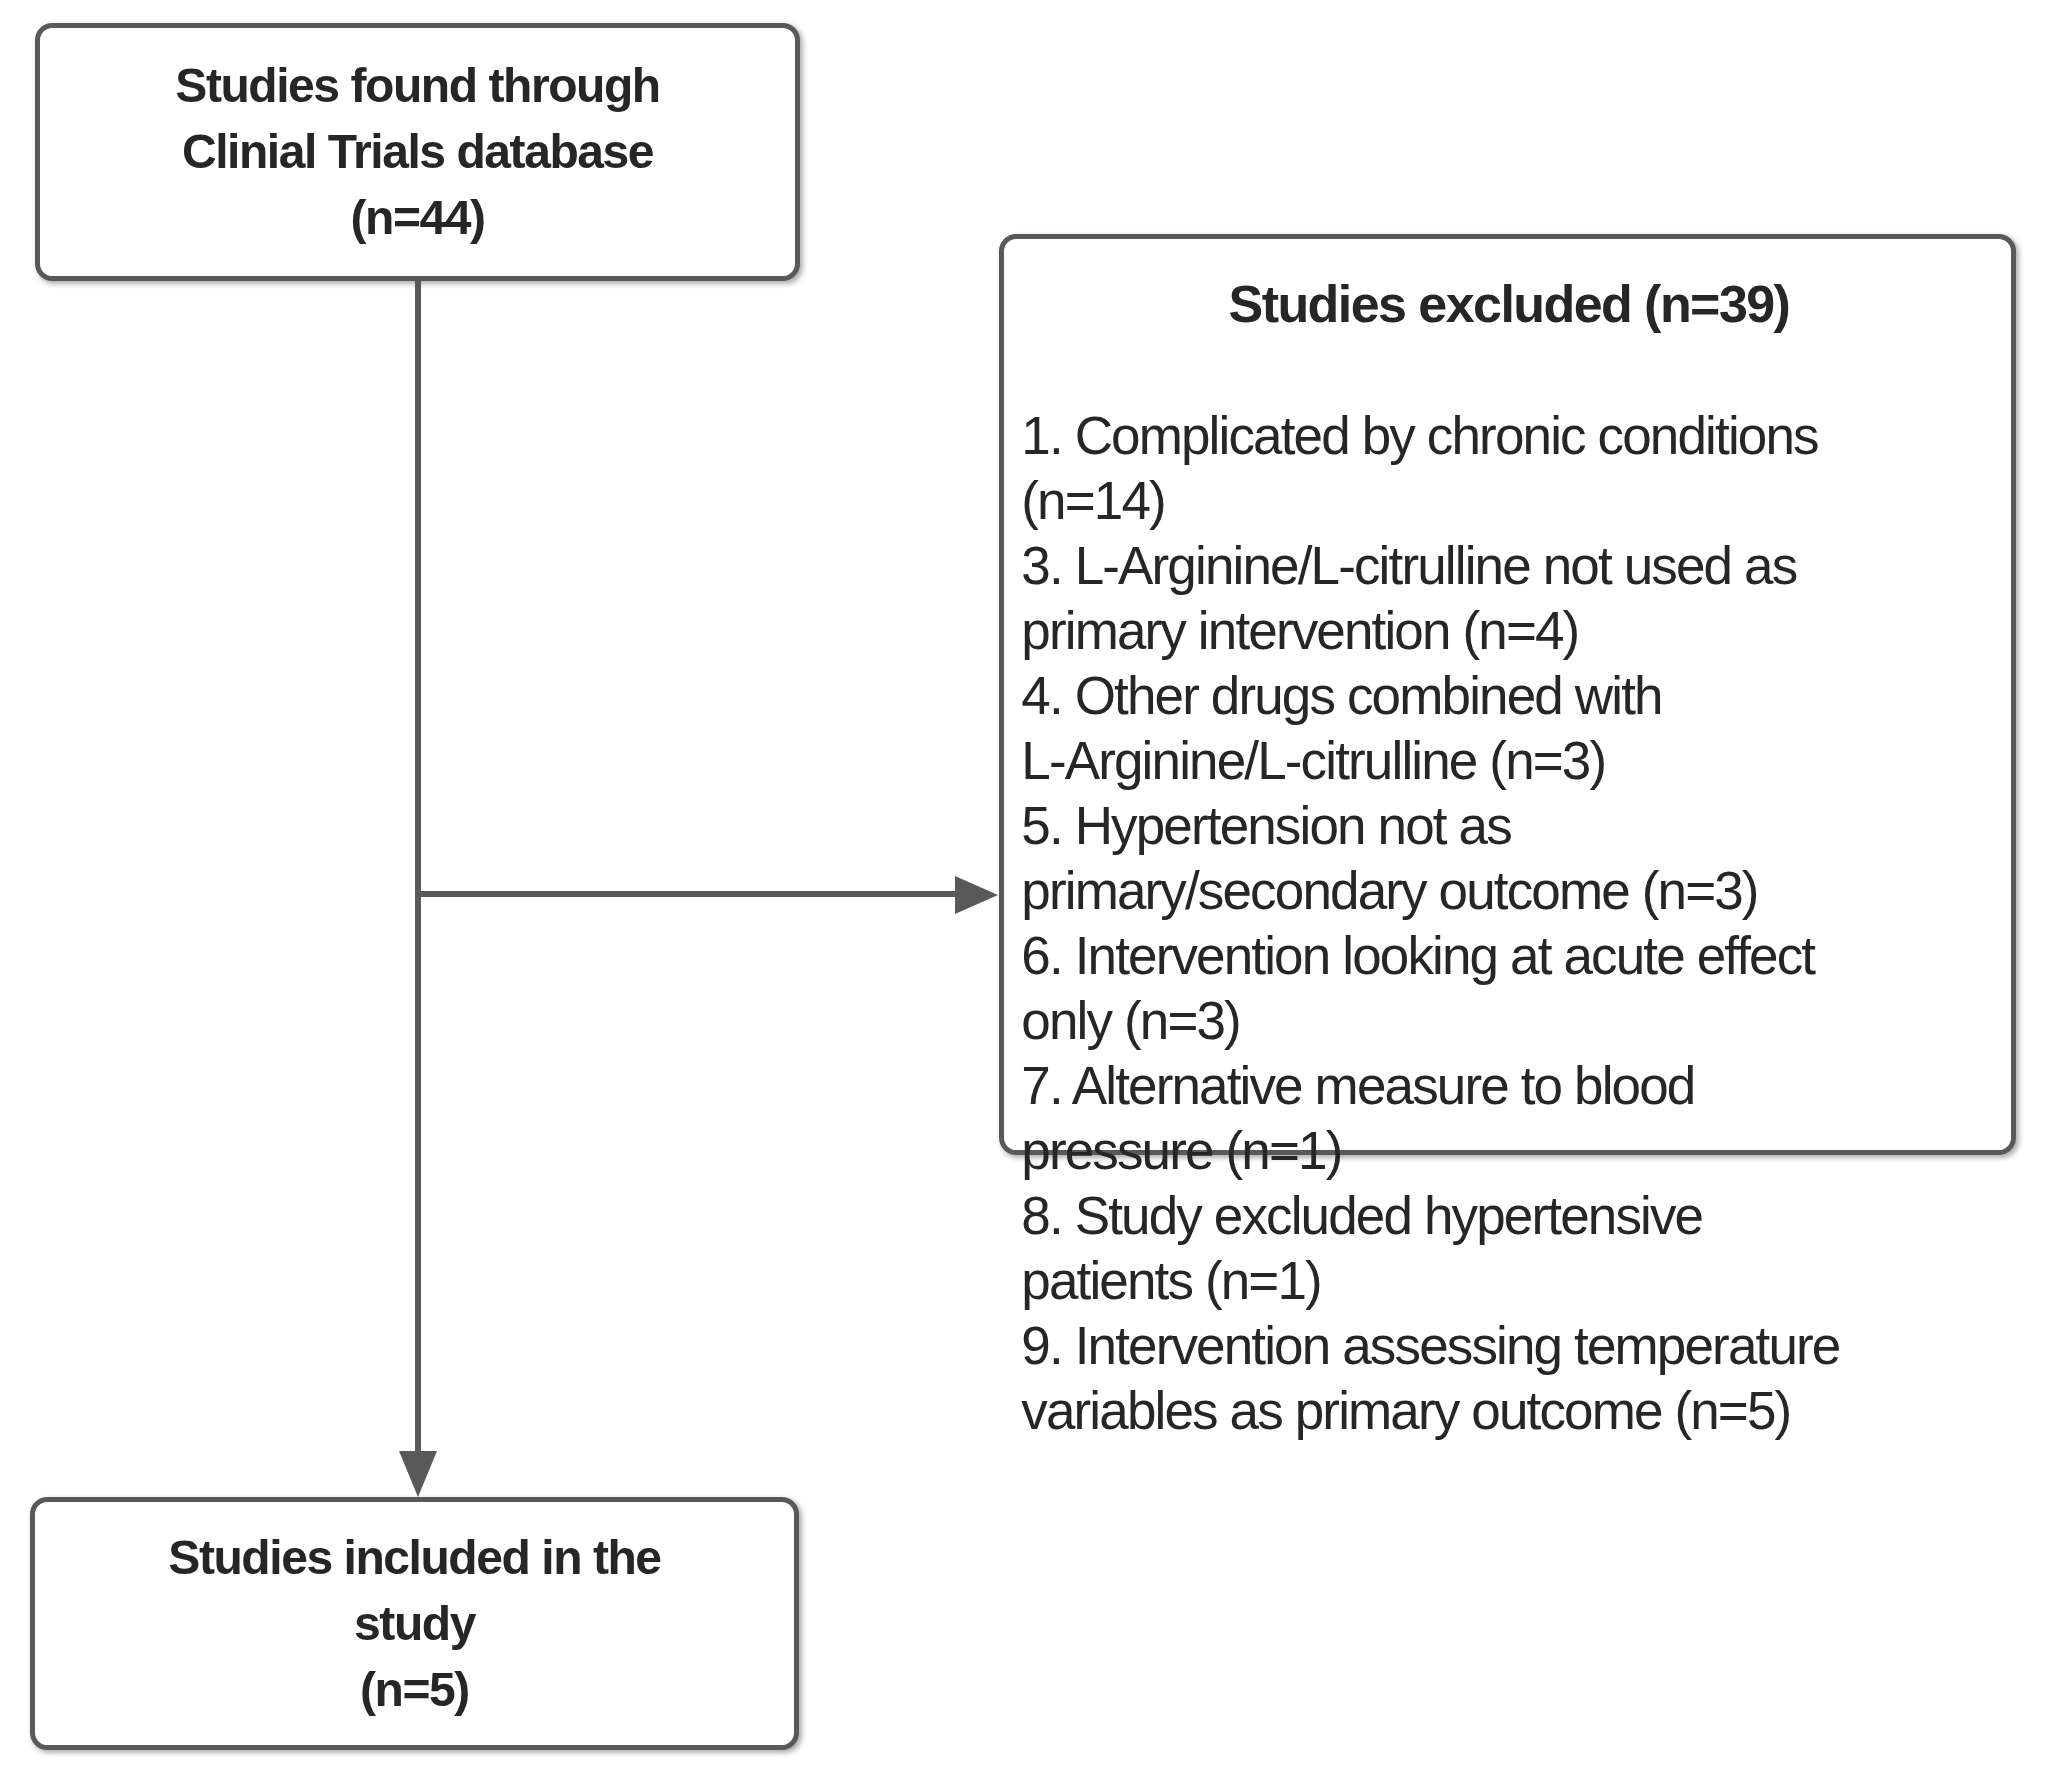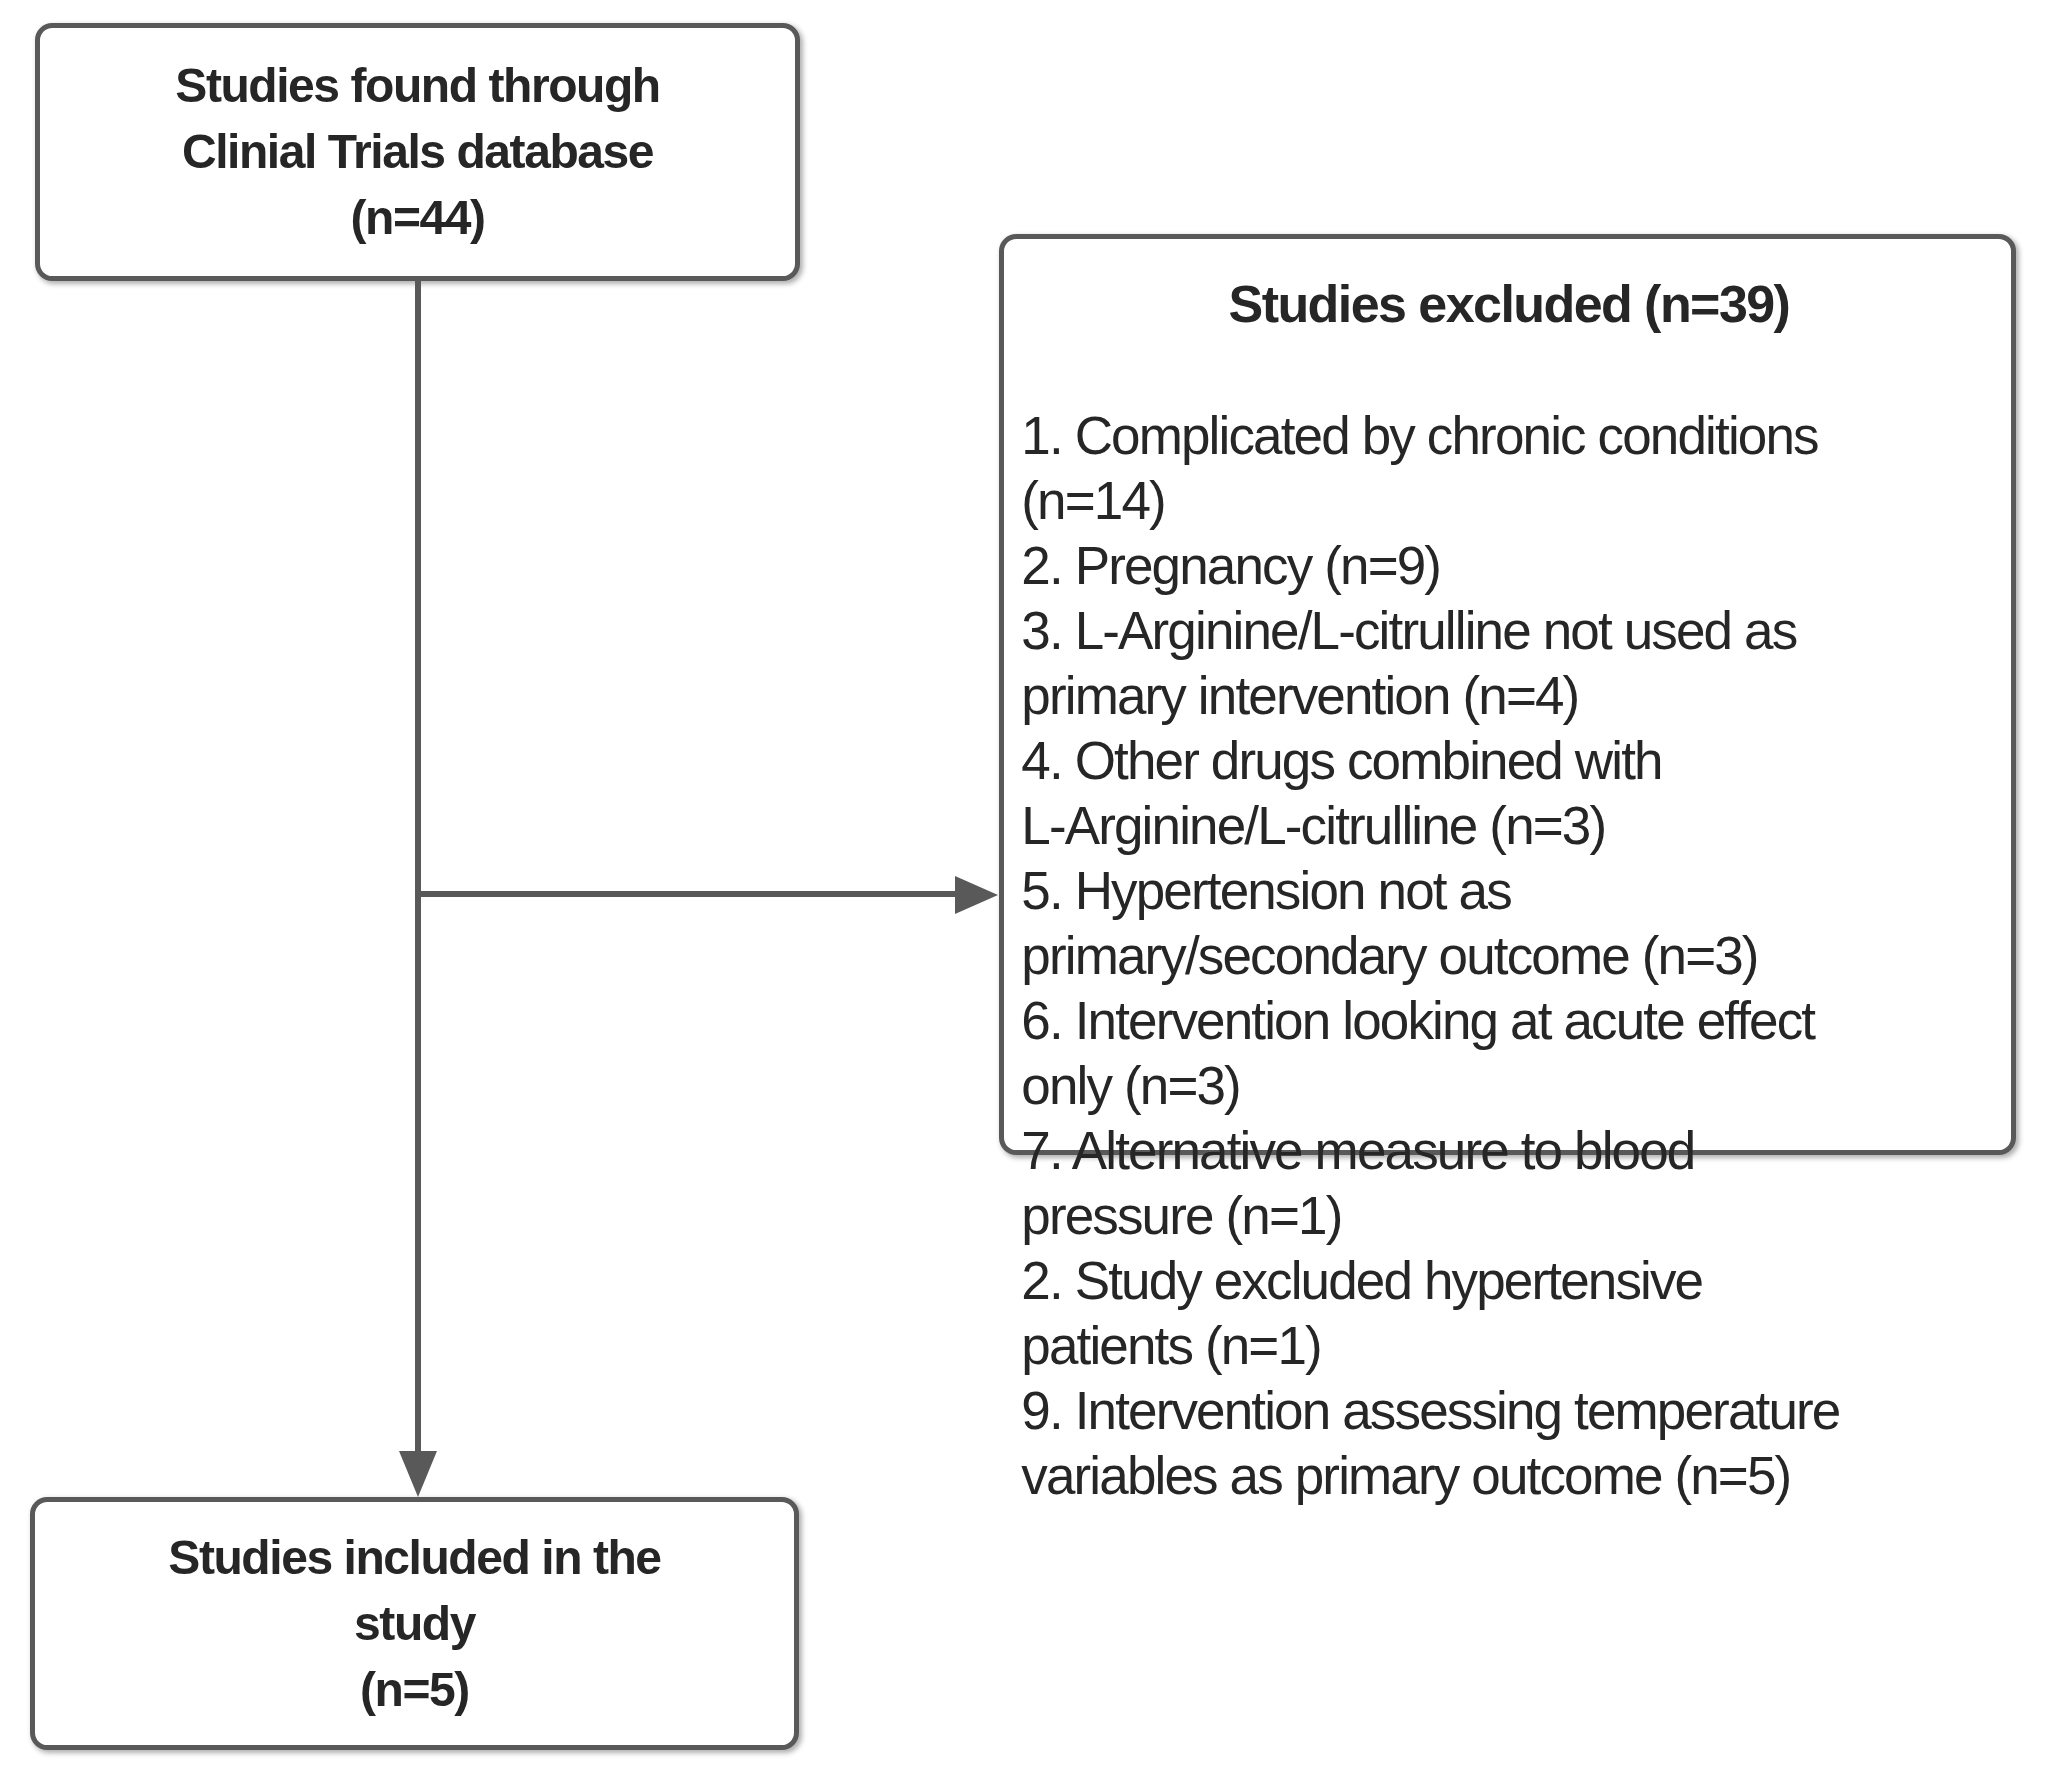--- a/index.html
+++ b/index.html
@@ -90,32 +90,31 @@
     <div class="center-text">Studies found through
 Clinial Trials database
 (n=44)</div>
   </div>
 
   <div class="box box-excluded">
     <div class="excluded-title">Studies excluded (n=39)</div>
     <div class="excluded-list">
         <div class="excluded-item">1. Complicated by chronic conditions
 (n=14)</div>
-        <div class="excluded-item">2. Pregnancy (n=9)</div>
         <div class="excluded-item">3. L-Arginine/L-citrulline not used as
 primary intervention (n=4)</div>
         <div class="excluded-item">4. Other drugs combined with
 L-Arginine/L-citrulline (n=3)</div>
         <div class="excluded-item">5. Hypertension not as
 primary/secondary outcome (n=3)</div>
         <div class="excluded-item">6. Intervention looking at acute effect
 only (n=3)</div>
         <div class="excluded-item">7. Alternative measure to blood
 pressure (n=1)</div>
-        <div class="excluded-item">2. Study excluded hypertensive
+        <div class="excluded-item">8. Study excluded hypertensive
 patients (n=1)</div>
         <div class="excluded-item">9. Intervention assessing temperature
 variables as primary outcome (n=5)</div>
       </div>
   </div>
 
   <div class="box box-included">
     <div class="center-text">Studies included in the
 study
 (n=5)</div>

